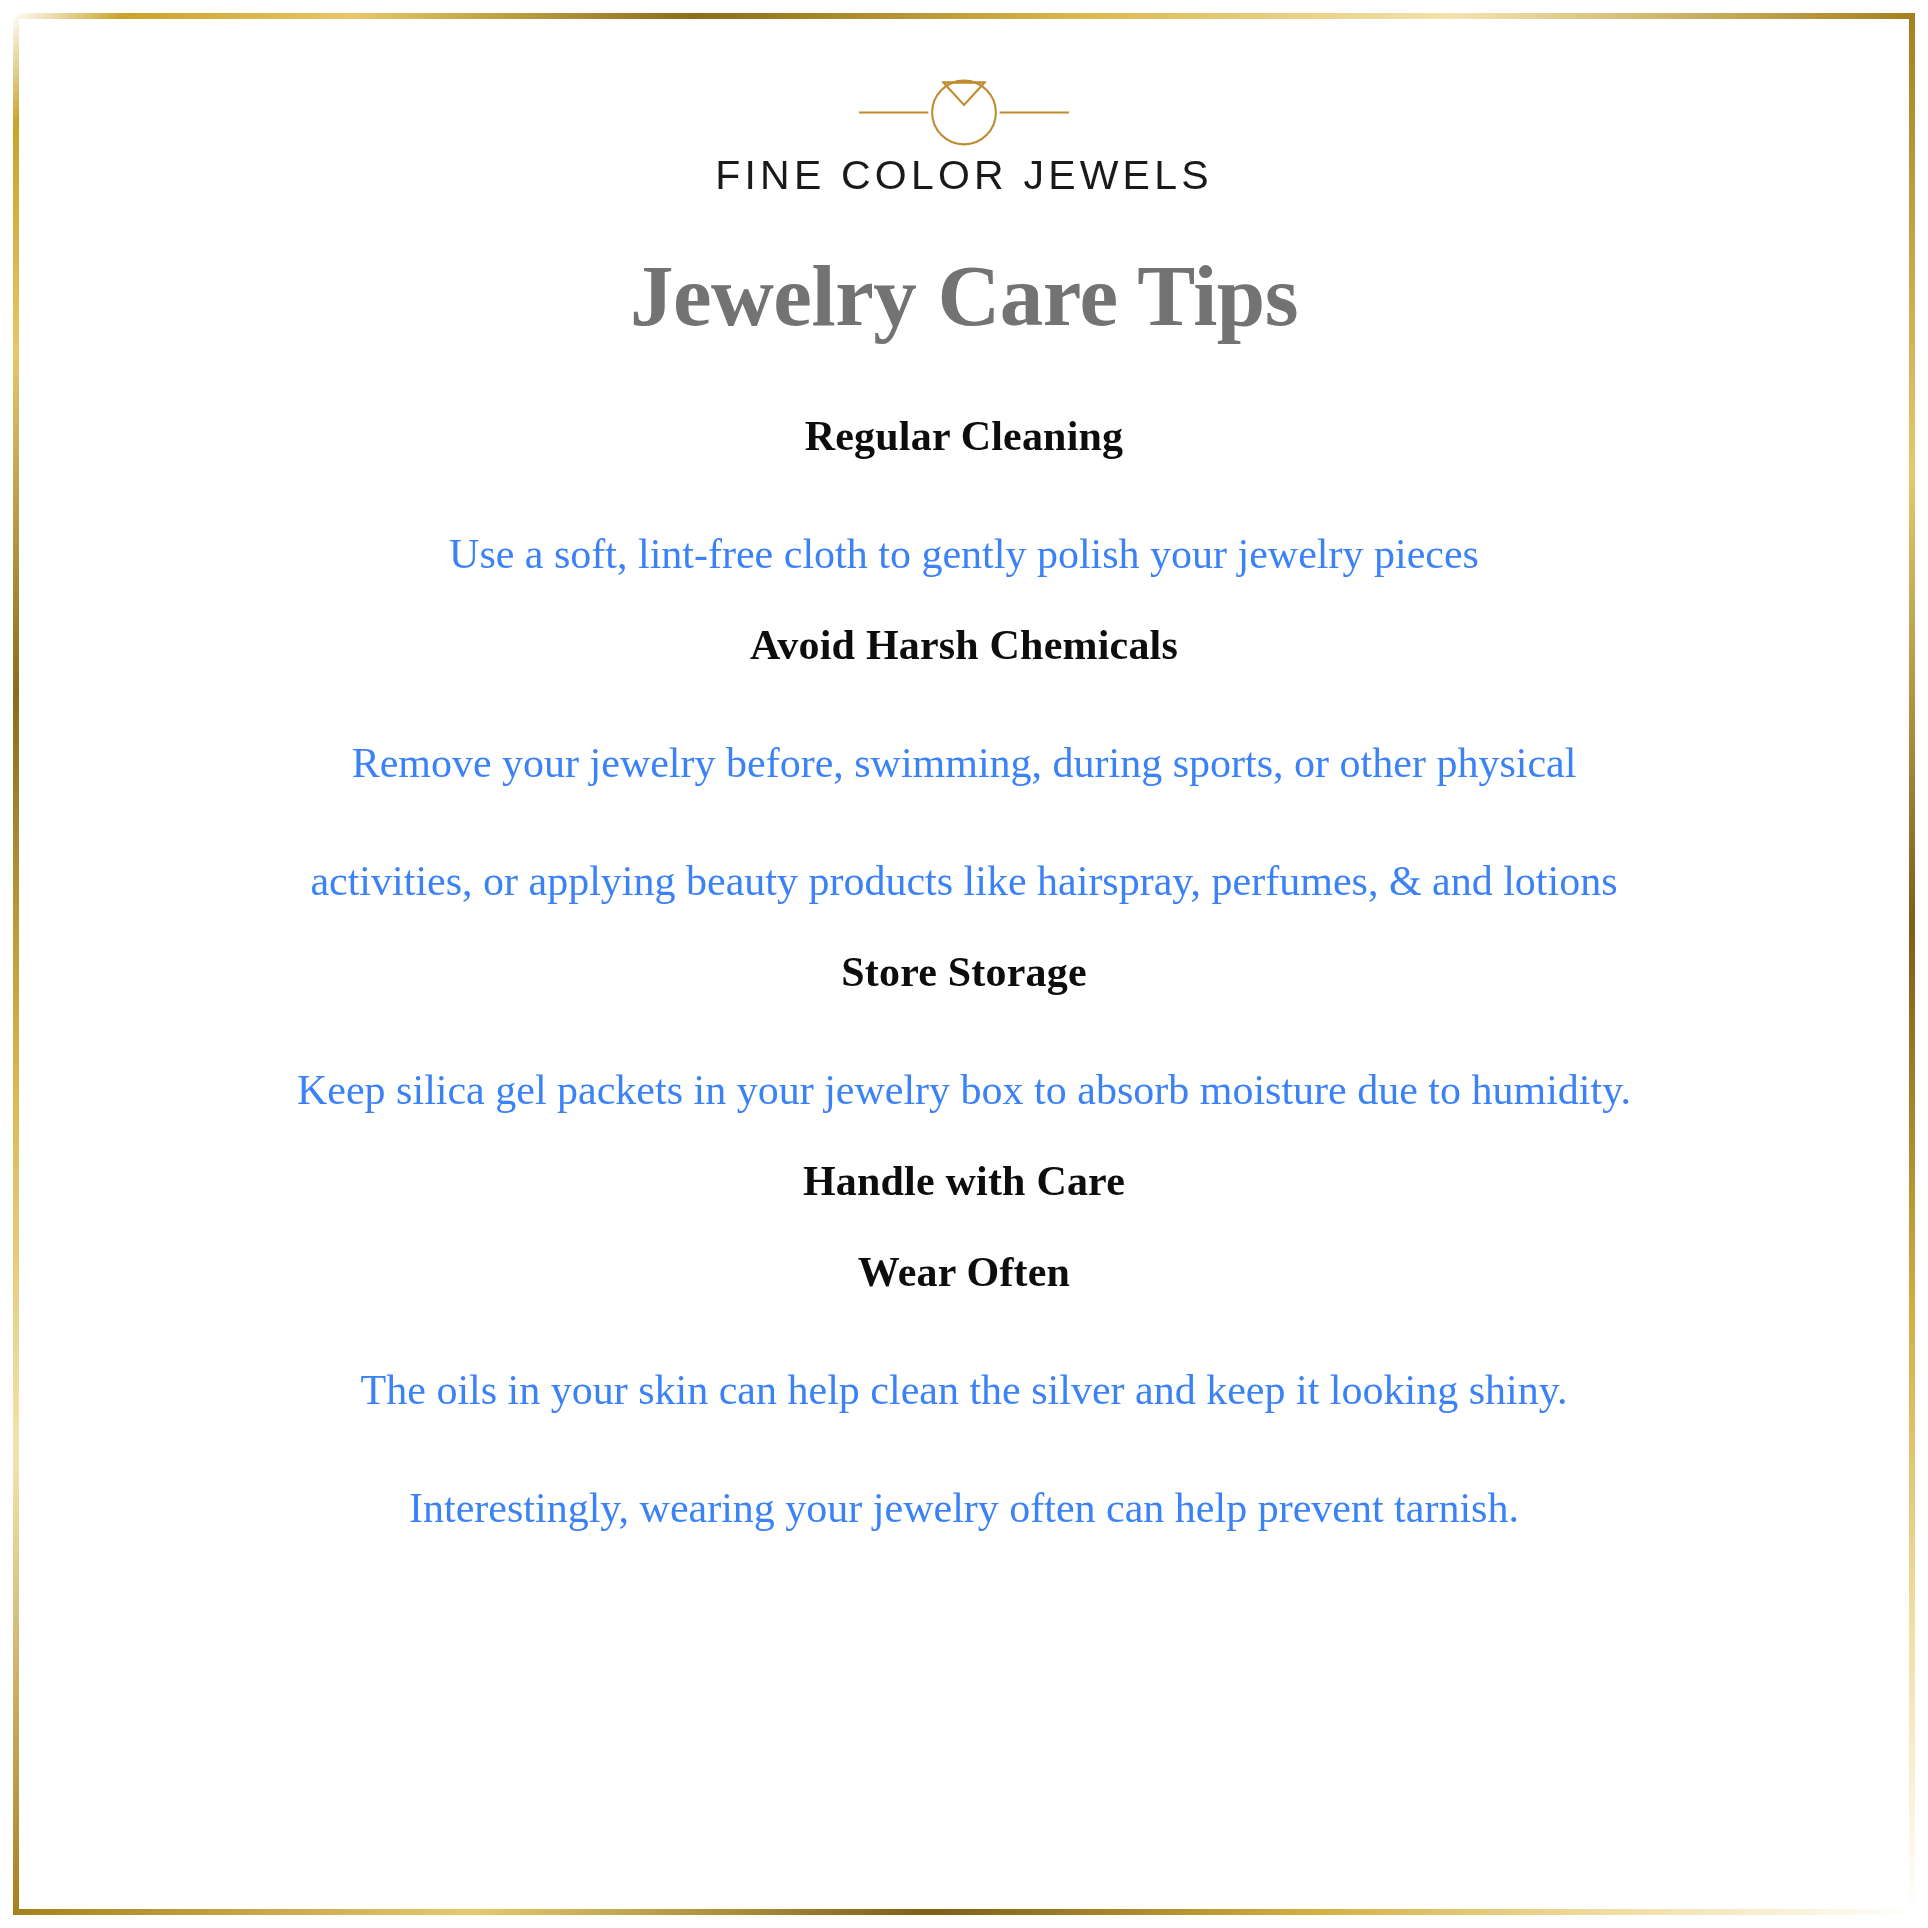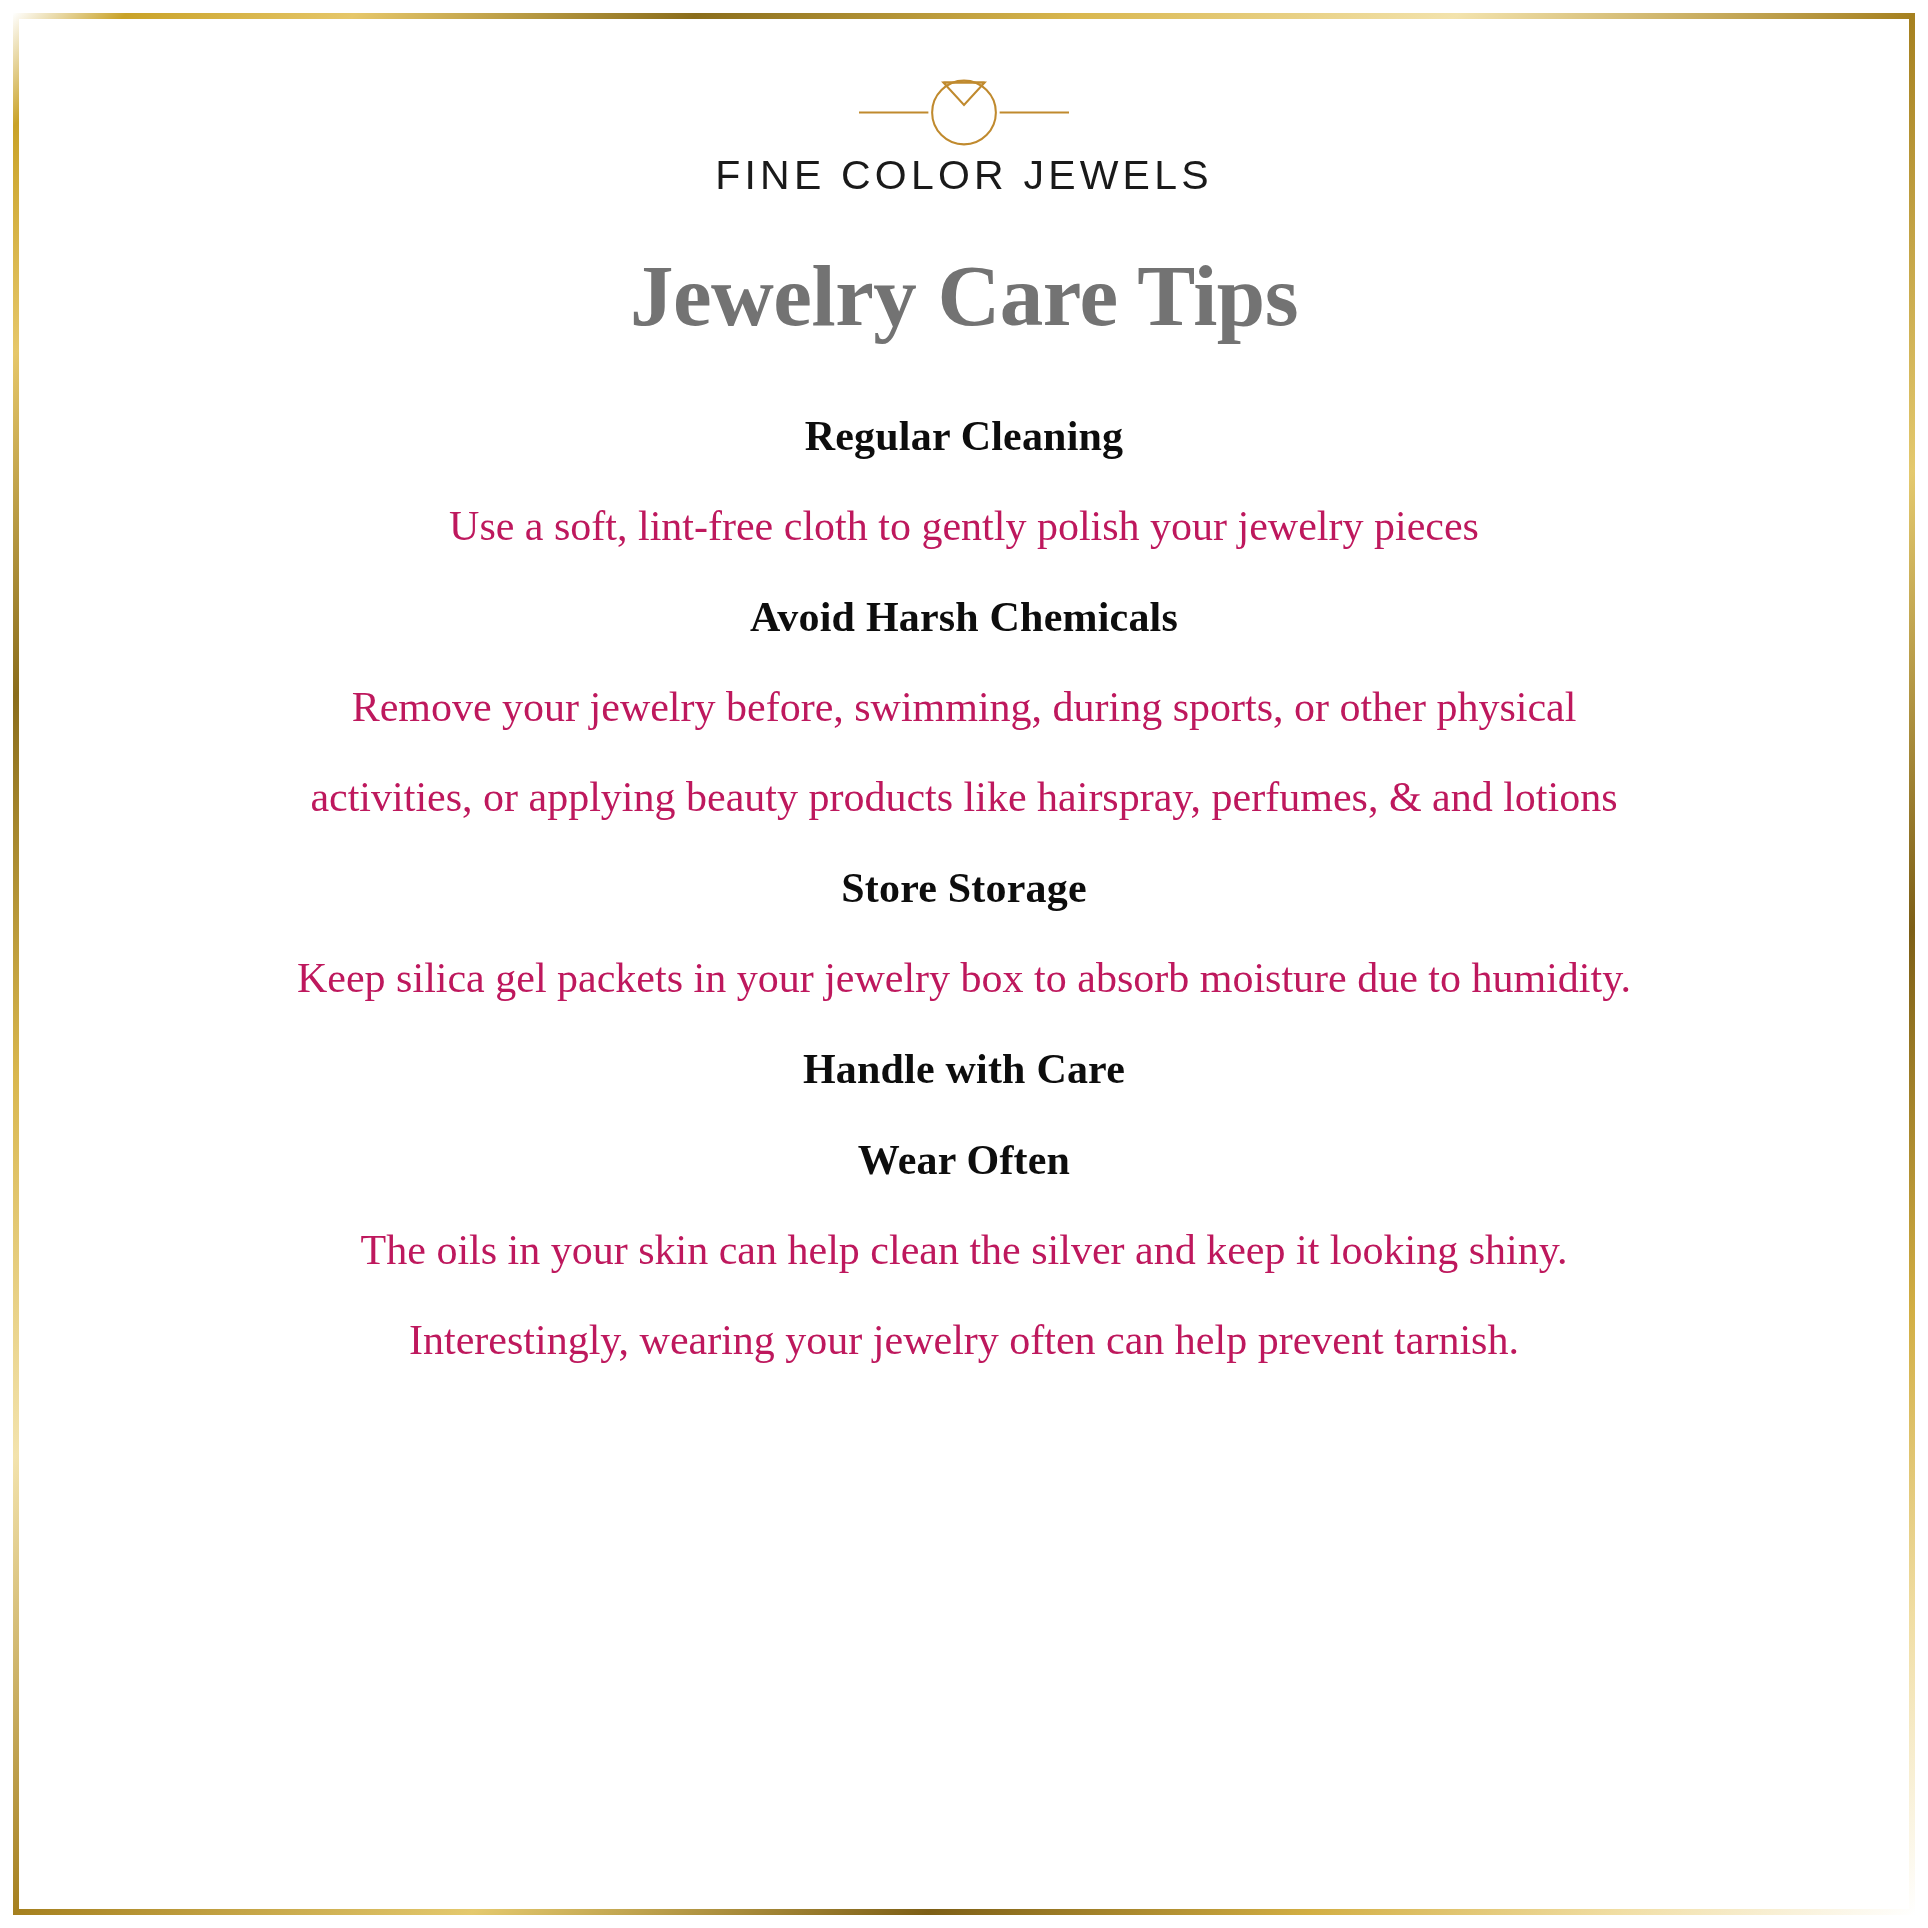--- a/index.html
+++ b/index.html
@@ -102,34 +102,35 @@
     display: flex;
     flex-direction: column;
     align-items: center;
     margin-top: 28px;
   }
   .section {
     width: 100%;
     display: flex;
     flex-direction: column;
     align-items: center;
+    gap: 28px;
   }
   .section-heading {
     font-family: "Liberation Serif", serif;
     font-weight: bold;
     font-size: 42px;
     color: #0d0d0d;
     text-align: center;
     margin: 43px 0 0 0;
     letter-spacing: 0.2px;
   }
   .section-line {
     font-family: "Liberation Serif", serif;
     font-size: 42px;
-    color: #be185d;
+    color: #3b82f6;
     text-align: center;
     margin: 43px 0 0 0;
     line-height: 1.12;
     max-width: 1695px;
   }
 </style>
 </head>
 <body>
 
 <div class="page">

